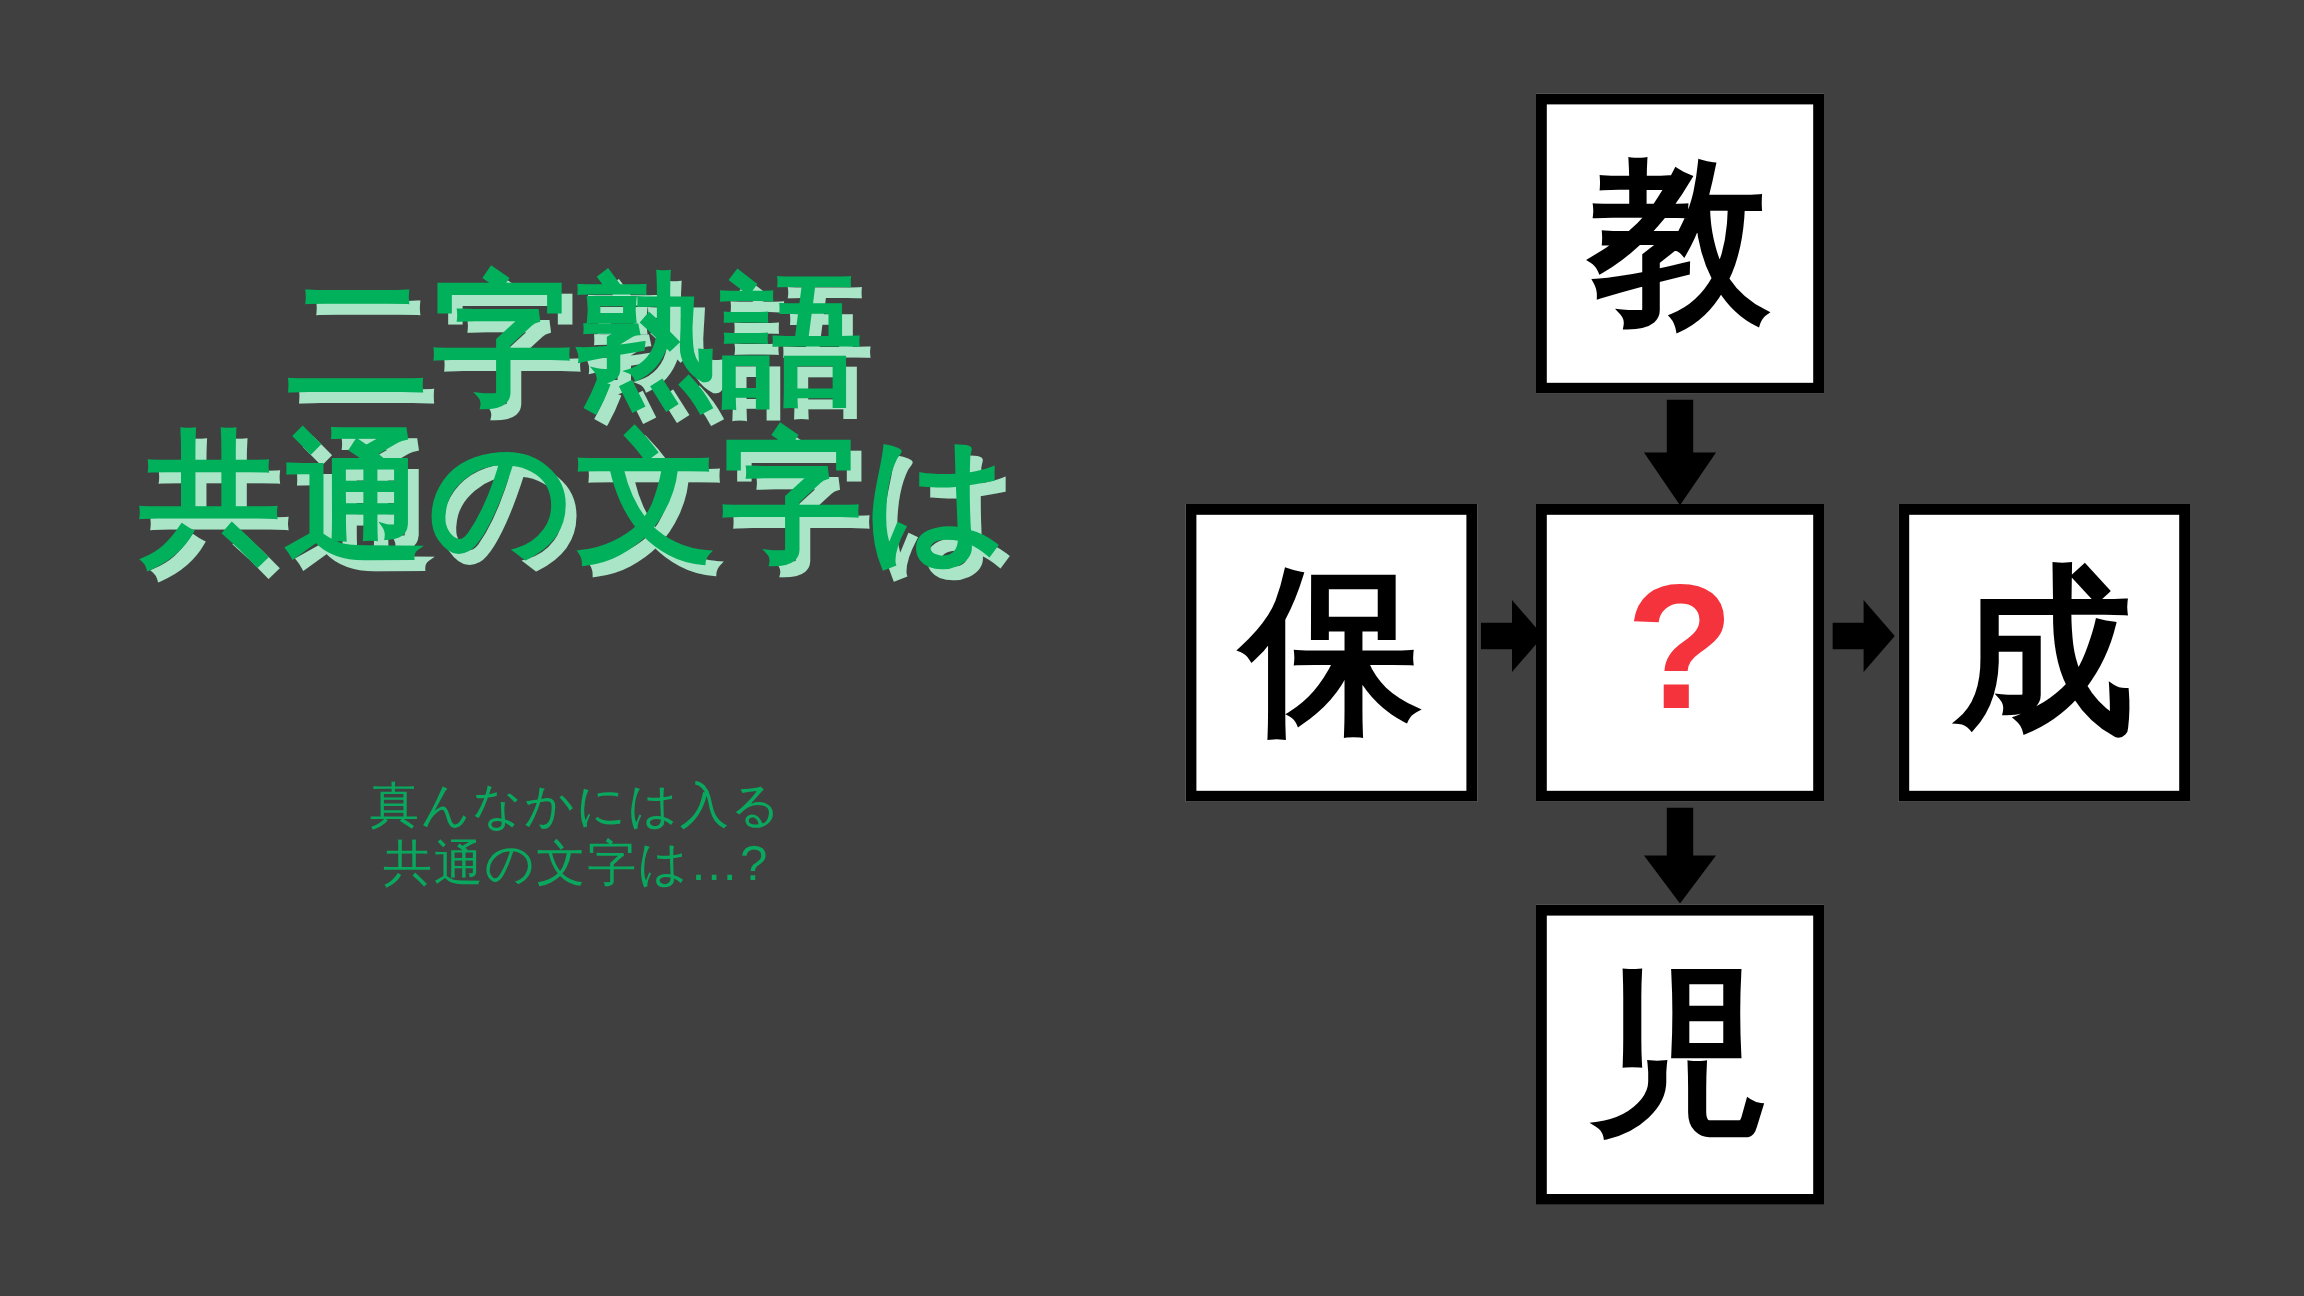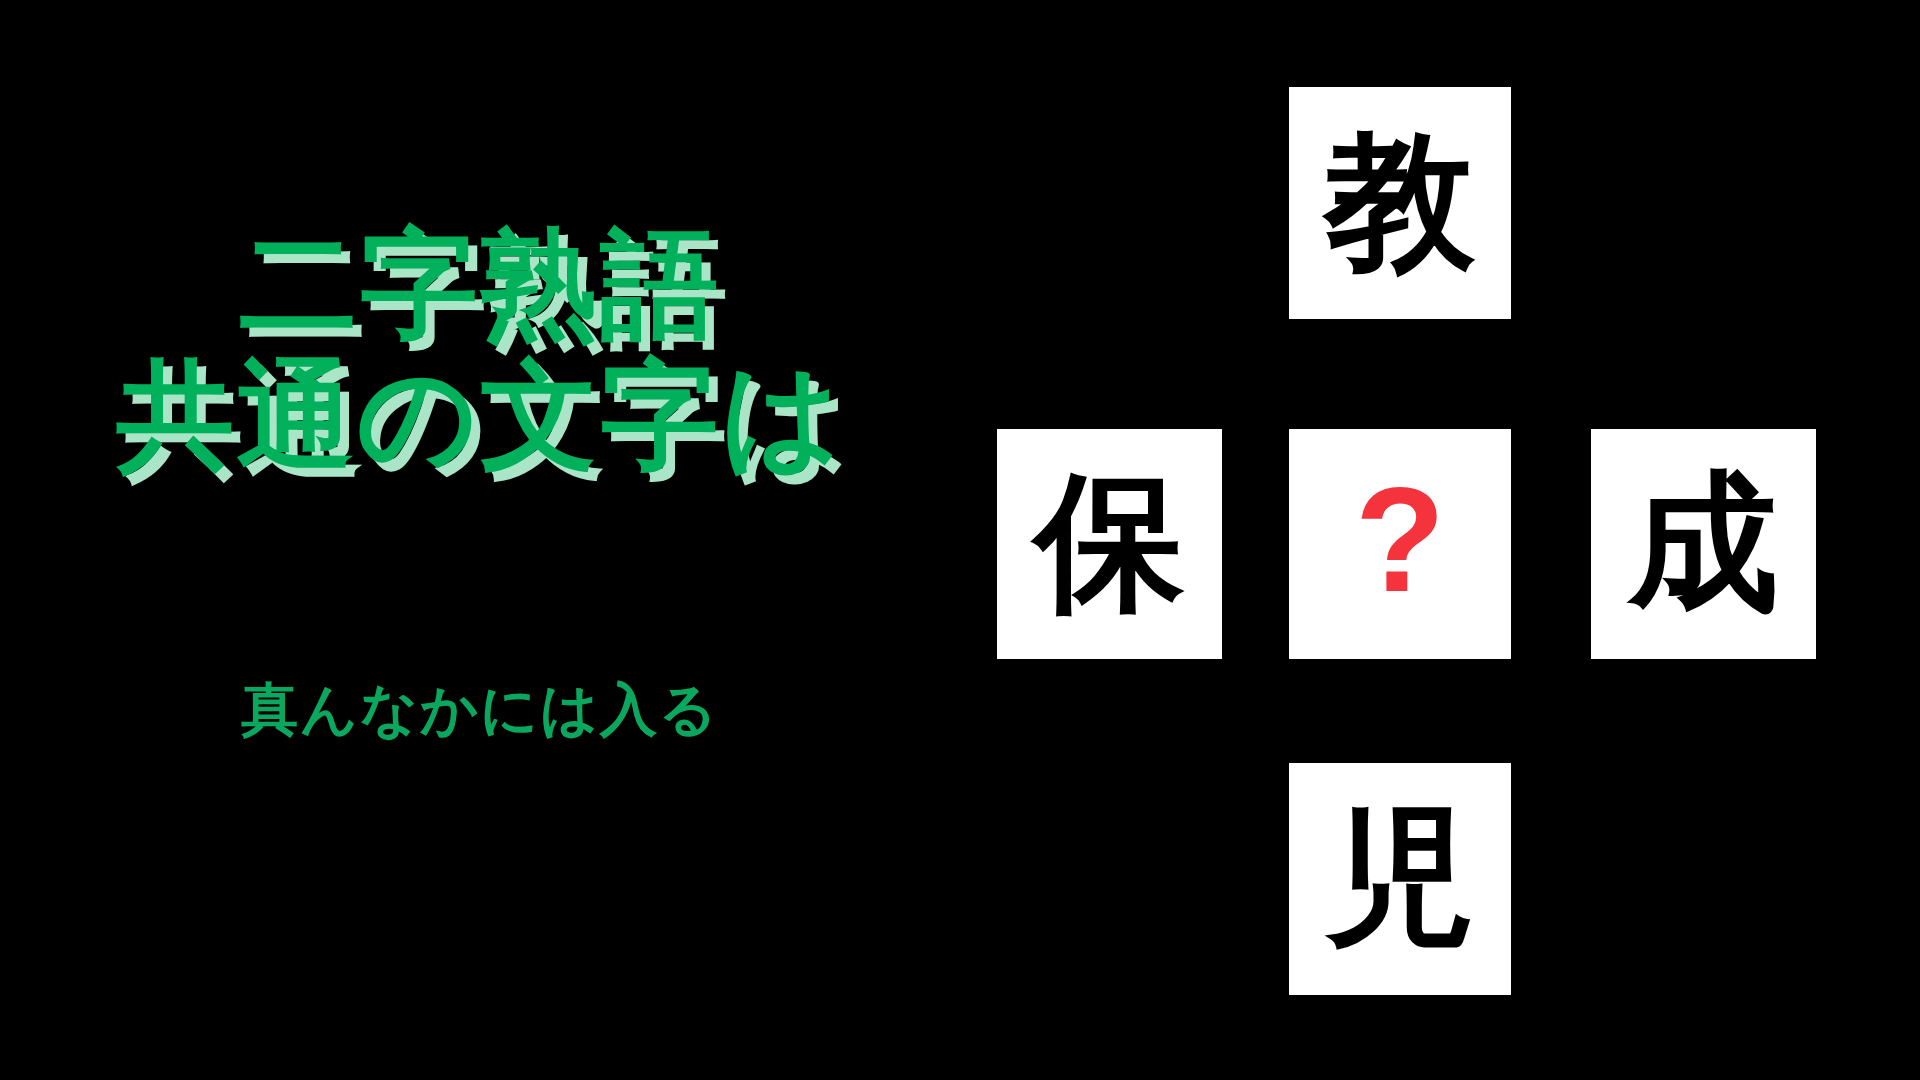--- a/index.html
+++ b/index.html
@@ -12,21 +12,21 @@
     height: 1080px;
     overflow: hidden;
     font-family: "Liberation Sans", "DejaVu Sans", sans-serif;
     position: relative;
   }
 
   #stage {
     position: relative;
     width: 1920px;
     height: 1080px;
-    background: #000000;
+    background: #404040;
   }
 
   
   .title-block {
     position: absolute;
     left: 0px;
     top: 222px;
     width: 960px;
     text-align: center;
   }
@@ -43,27 +43,26 @@
   .title-line-2 { font-size: 118px; margin-top: 6px; }
 
   .subtitle-block {
     position: absolute;
     left: 0px;
     top: 648px;
     width: 960px;
     text-align: center;
   }
   .subtitle-line {
-    font-weight: 700;
+    font-weight: 400;
     color: #0aa85e;
-    font-size: 57px;
+    font-size: 41px;
     line-height: 1.17;
     letter-spacing: 0.03em;
     white-space: nowrap;
-    margin-top: 28px;
   }
 
   
   .diagram {
     position: absolute;
     left: 960px;
     top: 0px;
     width: 960px;
     height: 1080px;
   }
@@ -115,20 +114,21 @@
 
 <div id="stage">
 
   <div class="title-block">
     <div class="title-line title-line-1">二字熟語</div>
     <div class="title-line title-line-2">共通の文字は</div>
   </div>
 
   <div class="subtitle-block">
     <div class="subtitle-line">真んなかには入る</div>
+    <div class="subtitle-line">共通の文字は…?</div>
   </div>
 
   <div class="diagram">
 
     <div class="cell cell-top">
       <span class="cell-char">教</span>
     </div>
 
     <div class="arrow arrow-down-top">
       <svg width="60" height="88" viewBox="0 0 60 88" xmlns="http://www.w3.org/2000/svg">

